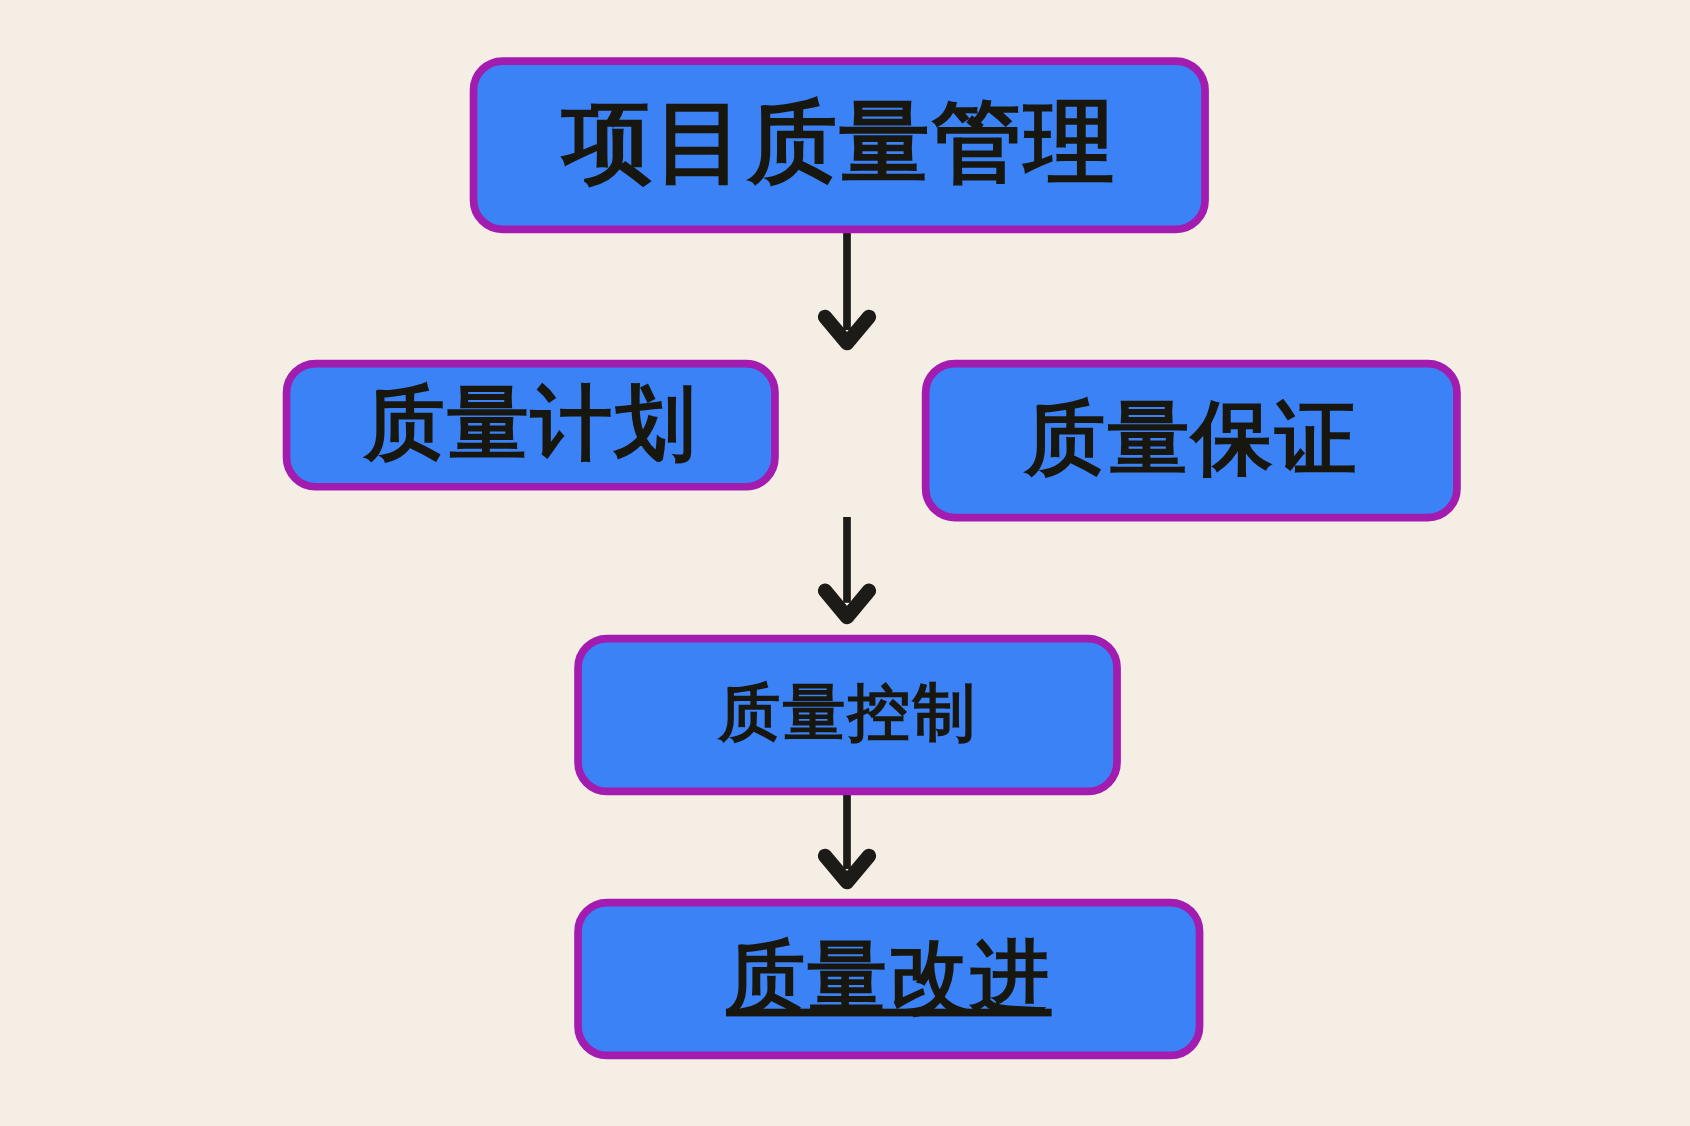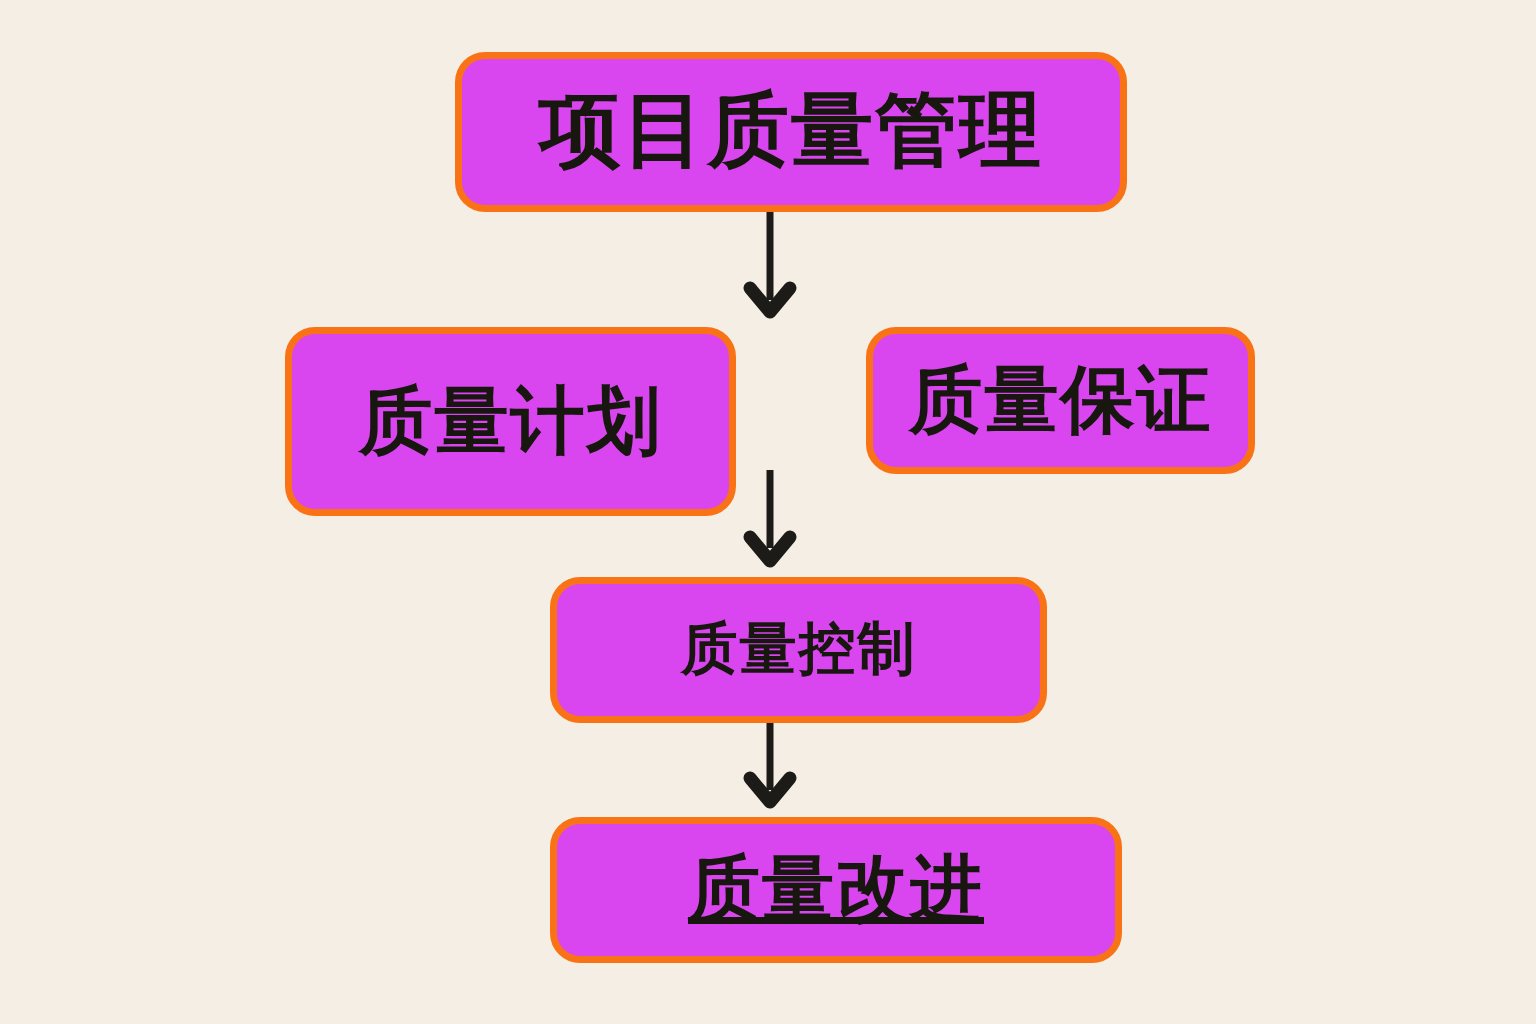--- a/index.html
+++ b/index.html
@@ -16,56 +16,55 @@
   }
   #canvas {
     position: relative;
     width: 1536px;
     height: 1024px;
     background: #f4eee4;
   }
   .node {
     position: absolute;
     box-sizing: border-box;
-    background: #d946ef;
-    border: 7px solid #f97316;
+    background: #3b82f6;
+    border: 7px solid #a21caf;
     border-radius: 30px;
     display: flex;
     align-items: center;
     justify-content: center;
     color: #17160f;
     letter-spacing: 2px;
     line-height: 1;
     white-space: nowrap;
     font-weight: 700;
     font-family: "DejaVu Sans", "Liberation Sans", sans-serif;
-    margin-left: 28px;
   }
   .node-label {
     display: block;
     transform: translateY(-2px);
   }
   #node-root {
     left: 427px;
     top: 52px;
     width: 672px;
     height: 160px;
     font-size: 82px;
   }
   #node-plan {
     left: 257px;
     top: 327px;
     width: 451px;
-    height: 189px;
+    height: 119px;
     font-size: 74px;
   }
   #node-assurance {
     left: 838px;
     top: 327px;
-    width: 389px;
+    width: 490px;
     height: 147px;
     font-size: 74px;
   }
   #node-control {
     left: 522px;
     top: 577px;
     width: 497px;
     height: 146px;
     font-size: 57px;
   }

